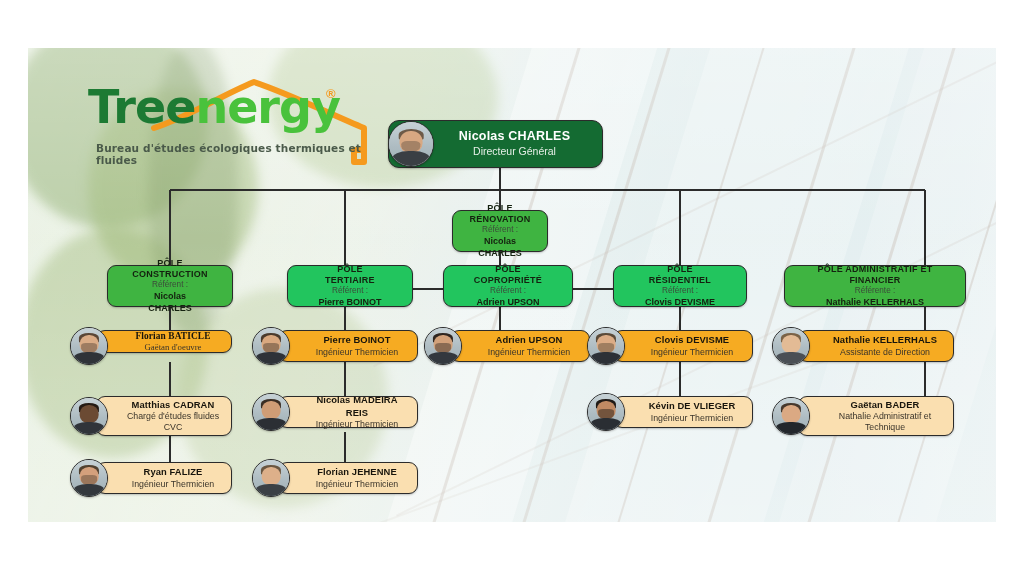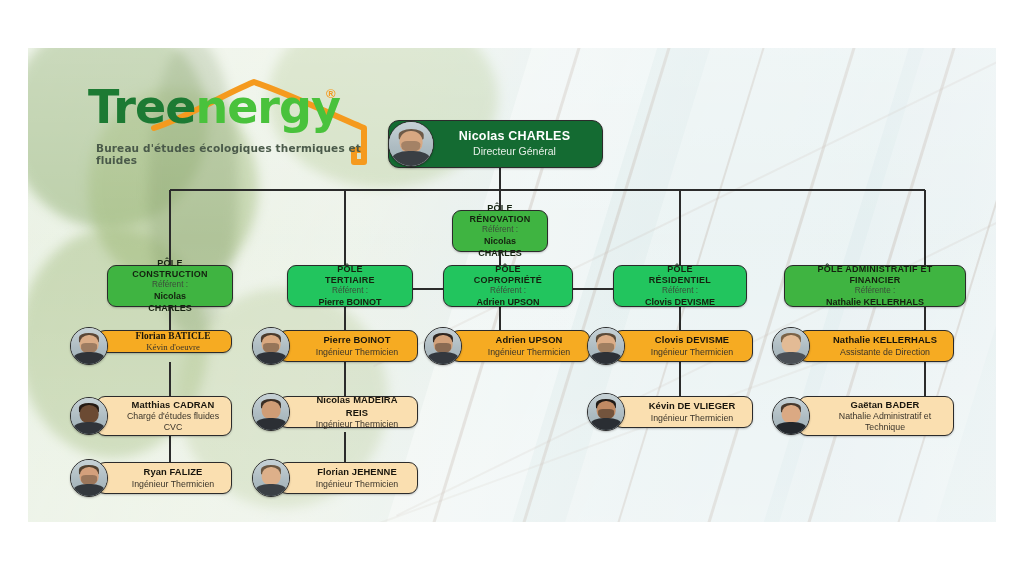--- a/index.html
+++ b/index.html
@@ -258,21 +258,21 @@
   <div class="person lead" style="left:70px;top:330px;width:162px;height:32px;">
     <div class="avatar">
       <div class="sky"></div>
         <div class="hair" style="background:#5a4636;"></div>
       <div class="head" style="background:#dbac86;"></div>
         <div class="beard" style="background:#6b5644;"></div>
       <div class="body" style="background:#2f3338;"></div>
     </div>
     <div class="card" style="width:136px;height:23px;font-family:Liberation Serif, serif;">
       <div class="pname">Florian BATICLE</div>
-      <div class="prole">Kévin d'oeuvre</div>
+      <div class="prole">Gaëtan d'oeuvre</div>
     </div>
   </div>
 
   <div class="person member" style="left:70px;top:396px;width:162px;height:40px;">
     <div class="avatar">
       <div class="sky"></div>
         <div class="hair" style="background:#241a14;"></div>
       <div class="head" style="background:#6b4a33;"></div>
       <div class="body" style="background:#30343a;"></div>
     </div>

